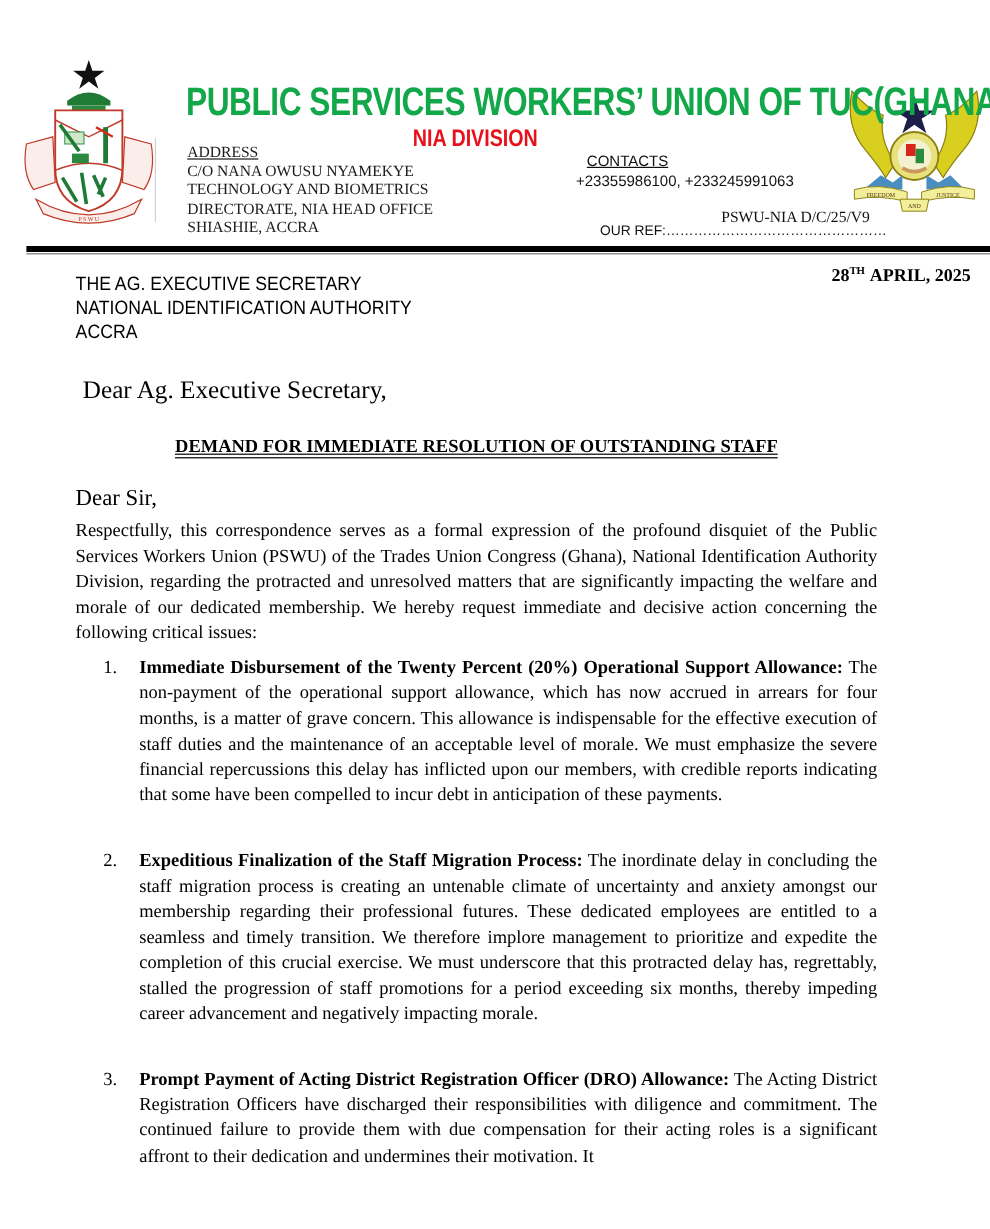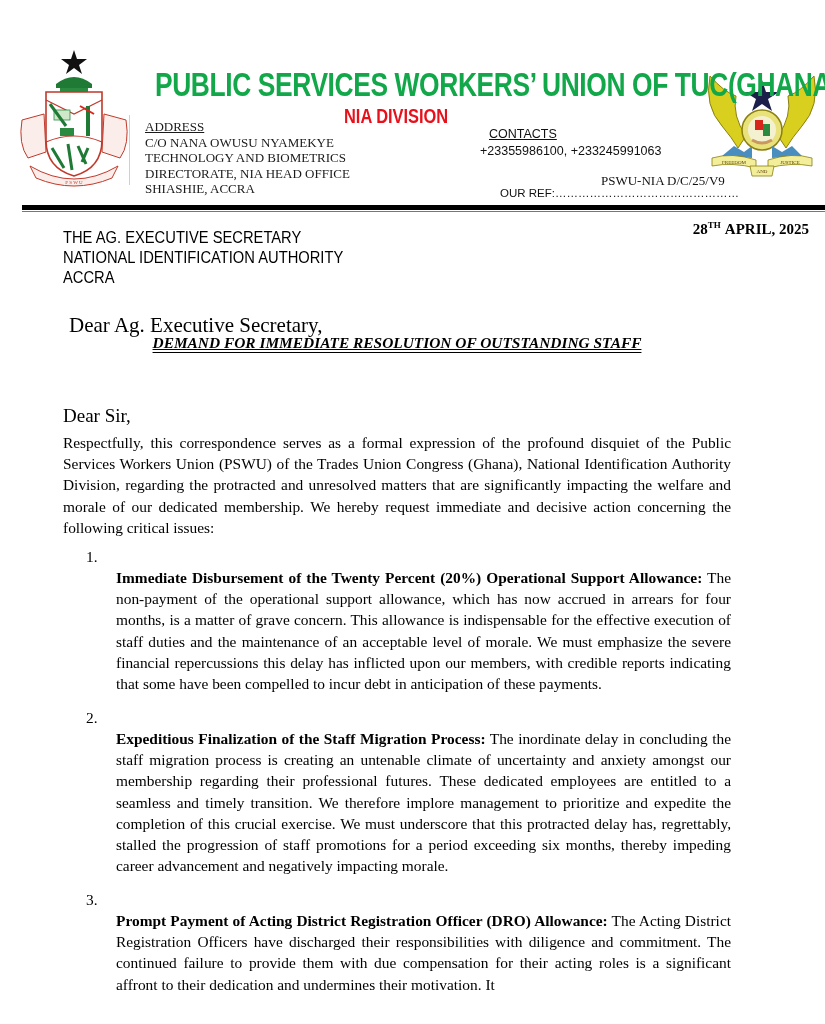--- a/index.html
+++ b/index.html
@@ -18,47 +18,47 @@
     color: #12a84a; white-space: nowrap;
     transform: scaleX(0.80); transform-origin: left top;
   }
   .division {
     position: absolute; left: 344px; top: 105px;
     font-family: "Liberation Sans", sans-serif; font-weight: bold;
     font-size: 20px; color: #e8101a; white-space: nowrap;
     transform: scaleX(0.82); transform-origin: left top;
   }
 
-  .address { position: absolute; left: 145px; top: 119px; font-size: 13px; line-height: 15.5px; color: #1a1a1a; }
+  .address { position: absolute; left: 156px; top: 119px; font-size: 13px; line-height: 15.5px; color: #1a1a1a; }
   .address .hdr { text-decoration: underline; }
 
   .contacts { position: absolute; left: 480px; top: 127px; font-family: "Liberation Sans", sans-serif; font-size: 12.5px; color: #111; }
   .contacts .hdr { text-decoration: underline; padding-left: 9px; display: inline-block; margin-bottom: 3px; }
   .ref-value { position: absolute; left: 560px; top: 173px; font-size: 13px; color: #111; margin-left: 41px; }
   .ref-line { position: absolute; left: 480px; top: 187px; font-family: Liberation Sans, sans-serif; font-size: 11.5px; color: #111; margin-left: 20px; }
 
   .divider-thick { position: absolute; left: 22px; top: 205px; width: 803px; height: 5px; background: #000; }
   .divider-thin { position: absolute; left: 22px; top: 211px; width: 803px; height: 1px; background: #777; }
 
   
   .date { position: absolute; right: 16px; top: 220px; font-weight: bold; font-size: 15px; white-space: nowrap; }
   .date sup { font-size: 9px; vertical-align: 6px; margin-right: 4px; }
   .recipient { position: absolute; left: 63px; top: 228px; font-family: "Liberation Sans", sans-serif;
     font-size: 16px; line-height: 20px; transform: scaleX(0.92); transform-origin: left top; }
   .salutation1 { position: absolute; left: 69px; top: 313px; font-size: 21px; }
-  .subject { position: absolute; left: 63px; top: 332px; width: 668px; text-align: center;
-    font-weight: bold; font-size: 15.4px; line-height: 21px; font-style: italic; }
+  .subject { position: absolute; left: 63px; top: 362px; width: 668px; text-align: center;
+    font-weight: bold; font-size: 15.4px; line-height: 21px; }
   .subject span { text-decoration: underline; text-decoration-style: double; }
   .salutation2 { position: absolute; left: 63px; top: 405px; font-size: 19px; }
   .intro { position: absolute; left: 63px; top: 432px; width: 668px; text-align: justify;
     font-size: 15.4px; line-height: 21.2px; }
 
   .issue { position: absolute; left: 86px; width: 645px; font-size: 15.4px; line-height: 21.2px; }
   .issue .num { position: absolute; left: 0; top: 0; }
-  .issue .txt { margin-left: 30px; text-align: justify; display: block; margin-top: 21px; }
+  .issue .txt { margin-left: 30px; text-align: justify; display: block; }
   .issue b { font-weight: bold; }
   .issue-1 { top: 546px; }
   .issue-2 { top: 707px; }
   .issue-3 { top: 889px; }
 </style>
 </head>
 <body>
 
 <div class="logo-left">
   <svg width="116" height="150" viewBox="0 0 116 150">

